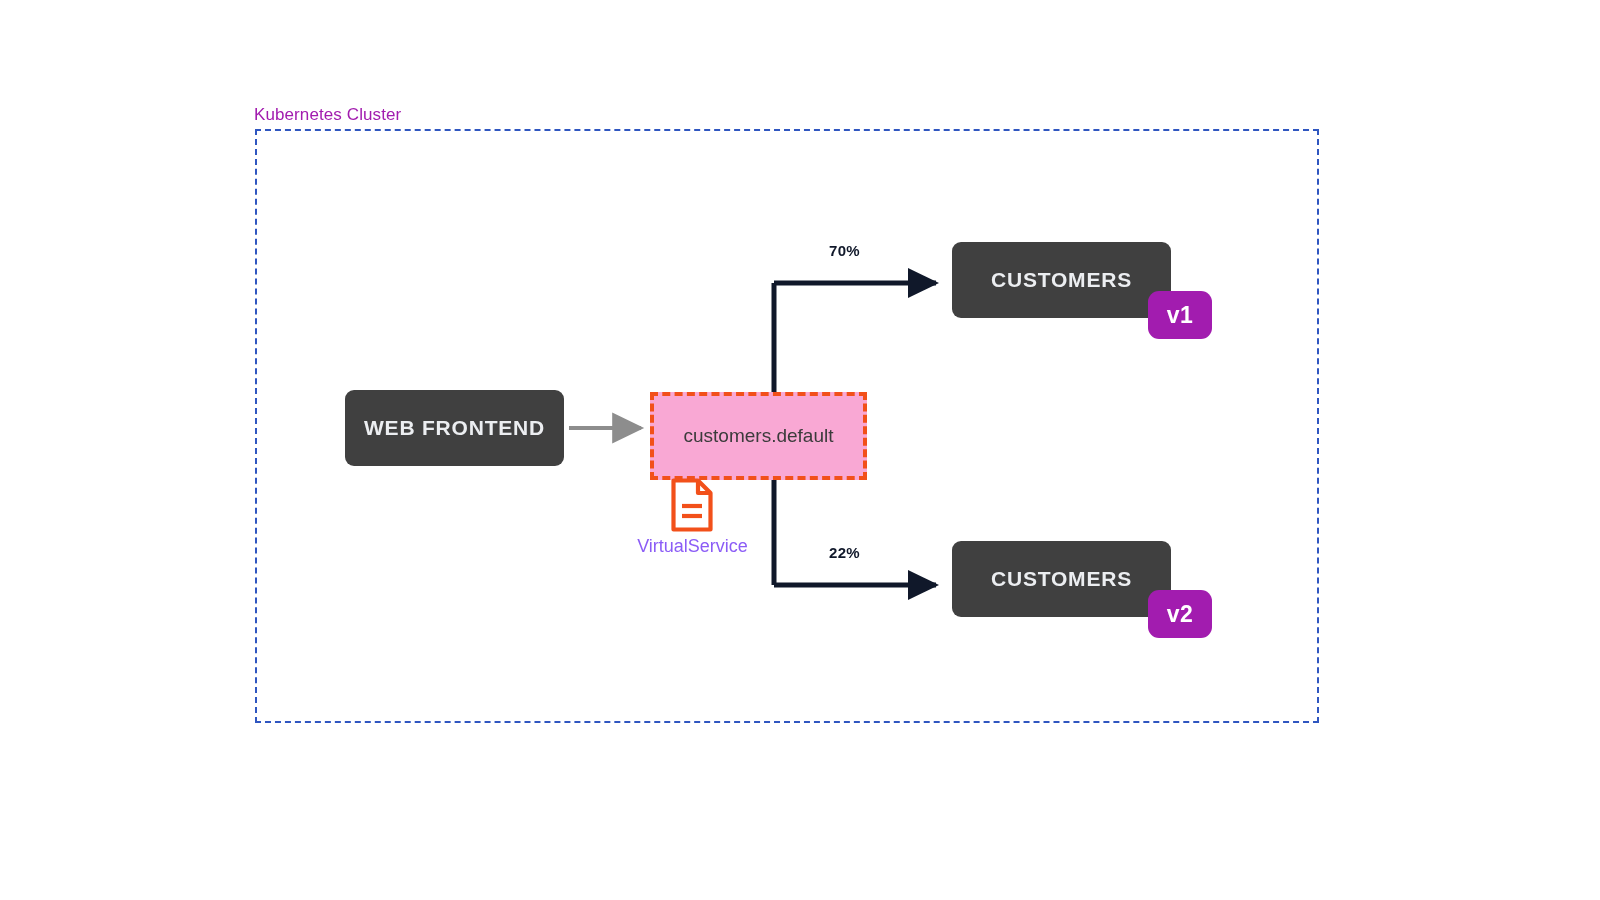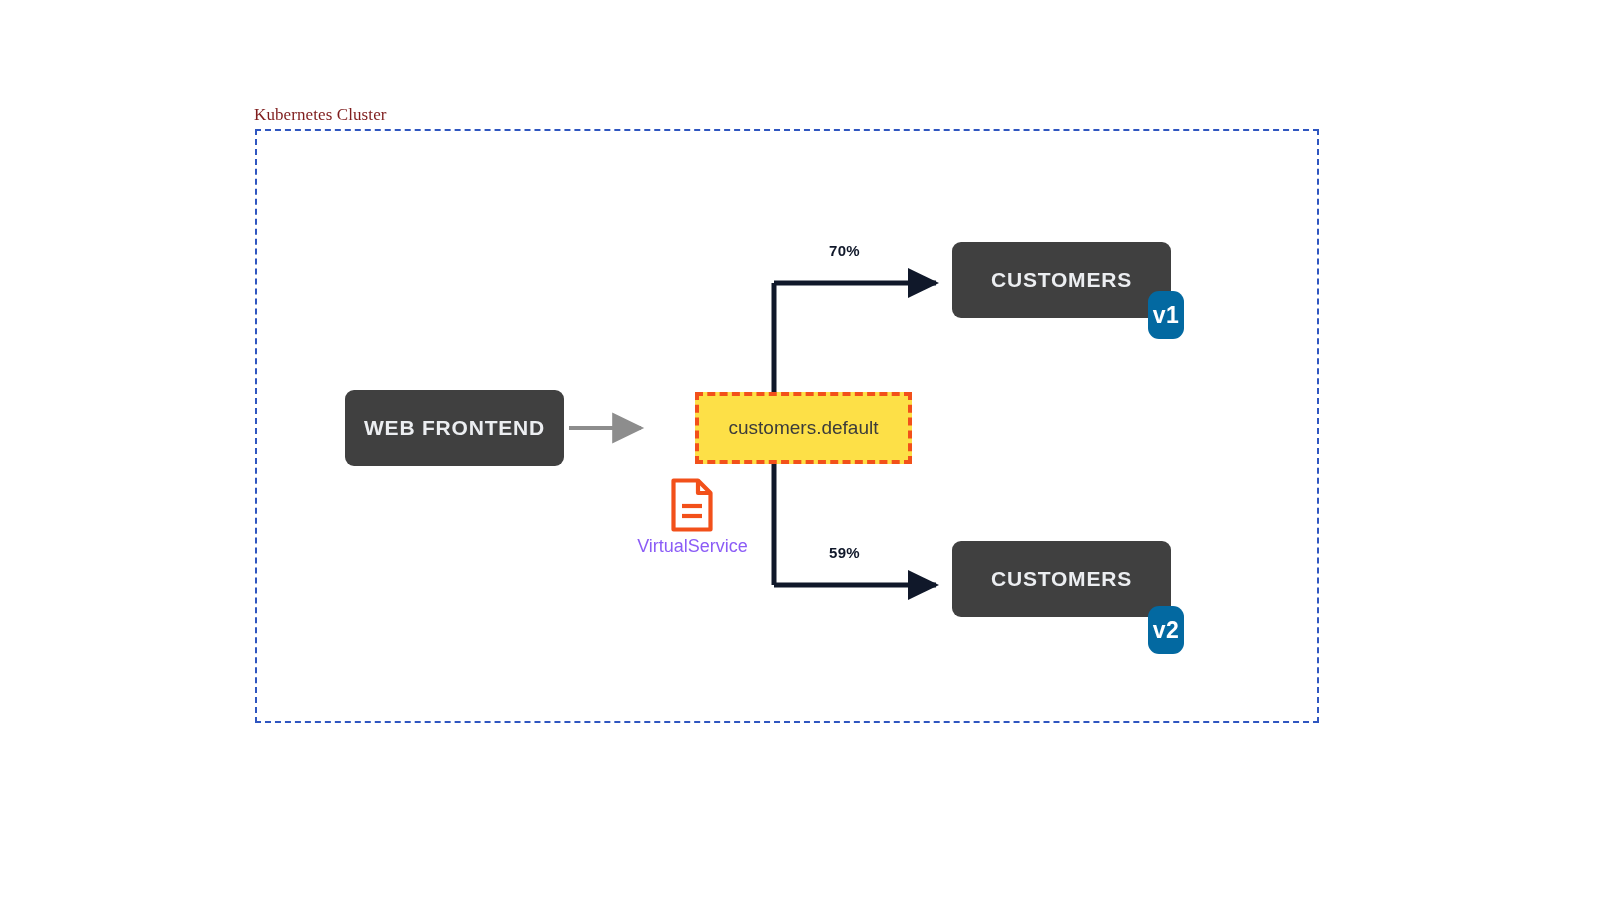--- a/index.html
+++ b/index.html
@@ -19,24 +19,23 @@
     height: 900px;
     background: #ffffff;
   }
 
   
   .cluster-label {
     position: absolute;
     left: 254px;
     top: 105px;
     font-size: 17px;
-    color: #7f1d1d;
+    color: #a21caf;
     letter-spacing: 0.1px;
     white-space: nowrap;
-    font-family: Liberation Serif, serif;
   }
   .cluster-box {
     position: absolute;
     left: 255px;
     top: 129px;
     width: 1064px;
     height: 594px;
     border: 2px dashed #2f56c0;
     box-sizing: border-box;
     background: transparent;
@@ -85,49 +84,48 @@
   #node-customers-v2 {
     left: 952px;
     top: 541px;
     width: 219px;
     height: 76px;
   }
 
   
   .version-badge {
     position: absolute;
-    width: 36px;
+    width: 64px;
     height: 48px;
-    background: #0369a1;
+    background: #a21caf;
     border-radius: 11px;
     display: flex;
     align-items: center;
     justify-content: center;
     color: #ffffff;
     font-weight: bold;
     font-size: 23px;
     letter-spacing: 0.4px;
   }
   #badge-v1 { left: 1148px; top: 291px; }
-  #badge-v2 { left: 1148px; top: 590px; margin-top: 16px; }
+  #badge-v2 { left: 1148px; top: 590px; }
 
   
   #node-virtual-host {
     position: absolute;
     left: 650px;
     top: 392px;
     width: 217px;
-    height: 72px;
-    background: #fde047;
+    height: 88px;
+    background: #f9a8d4;
     border: 4px dashed #f2501a;
     box-sizing: border-box;
     display: flex;
     align-items: center;
     justify-content: center;
-    margin-left: 45px;
   }
   #node-virtual-host .vh-text {
     color: #3b3b3b;
     font-size: 19px;
     white-space: nowrap;
   }
 
   
   #vs-icon {
     position: absolute;
@@ -197,21 +195,21 @@
   <svg id="vs-icon" viewBox="0 0 46 56" xmlns="http://www.w3.org/2000/svg">
     <path d="M4.5,3.5 L29,3.5 L41.5,16 L41.5,52.5 L4.5,52.5 Z" fill="none" stroke="#f2501a" stroke-width="4.2" stroke-linejoin="round"></path>
     <path d="M29,3.5 L29,16 L41.5,16" fill="none" stroke="#f2501a" stroke-width="4.2" stroke-linejoin="round"></path>
     <line x1="13" y1="29" x2="33" y2="29" stroke="#f2501a" stroke-width="4.2" stroke-linecap="butt"></line>
     <line x1="13" y1="39" x2="33" y2="39" stroke="#f2501a" stroke-width="4.2" stroke-linecap="butt"></line>
   </svg>
   <div id="vs-caption">VirtualService</div>
 
   <div class="pct-label" id="pct-70">70%</div>
 
-  <div class="pct-label" id="pct-30">59%</div>
+  <div class="pct-label" id="pct-30">22%</div>
 
   <div class="node-dark" id="node-customers-v1">
     <span class="node-text">CUSTOMERS</span>
   </div>
   <div class="version-badge" id="badge-v1">v1</div>
 
   <div class="node-dark" id="node-customers-v2">
     <span class="node-text">CUSTOMERS</span>
   </div>
   <div class="version-badge" id="badge-v2">v2</div>

